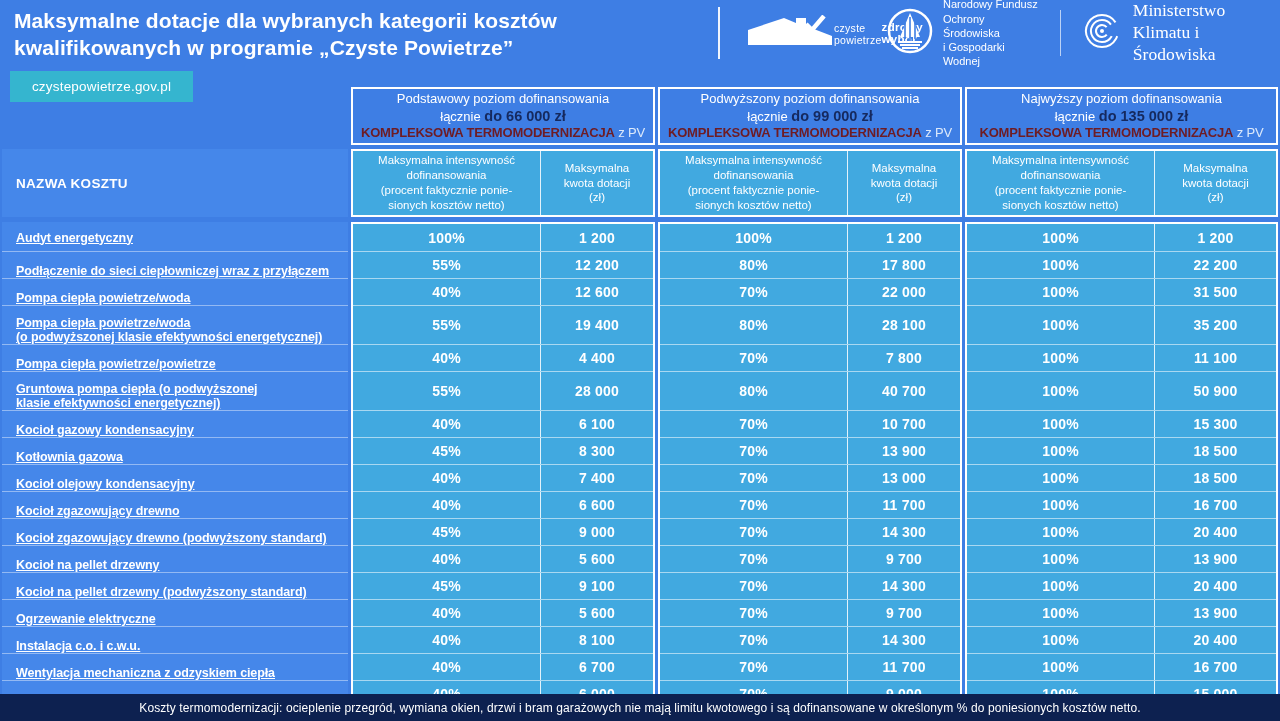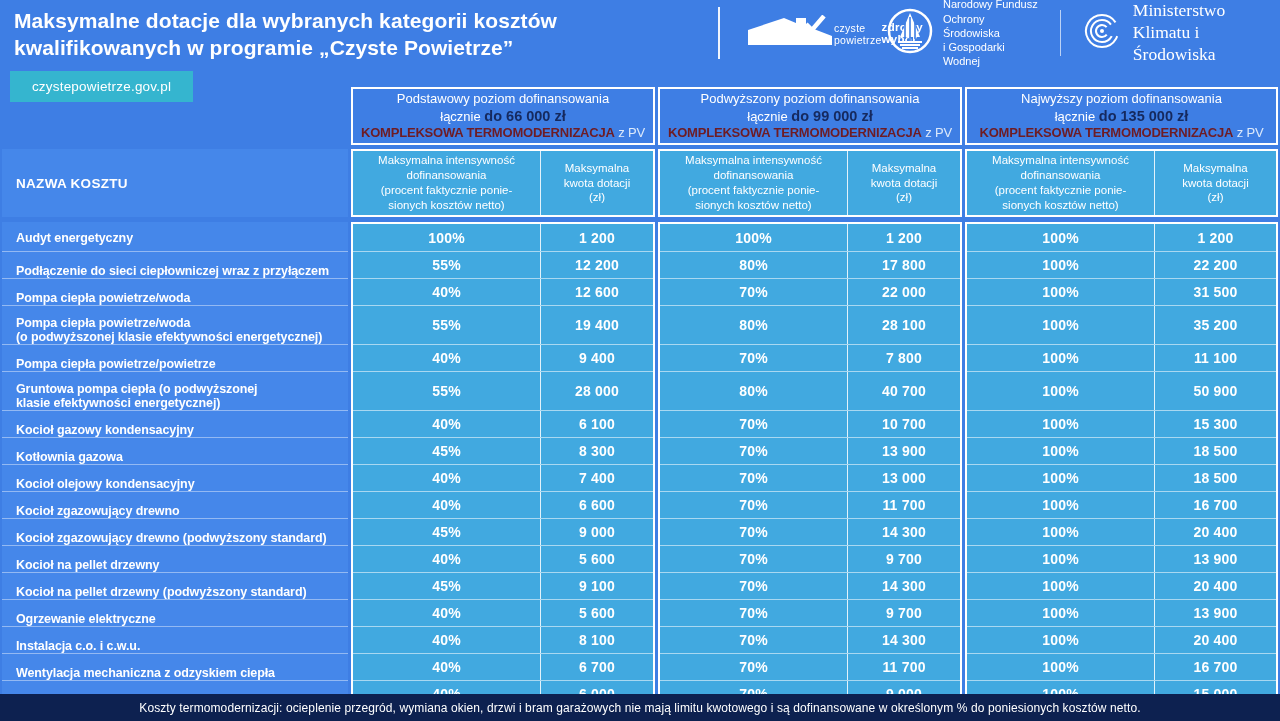--- a/index.html
+++ b/index.html
@@ -46,21 +46,21 @@
   .gsub .kw  { flex:1; display:flex; align-items:center; justify-content:center; text-align:center;
                color:#fff; font-size:11.5px; line-height:1.3; }
   .pre { white-space:pre-line; }
 
   .datarow { display:flex; gap:3px; margin-top:5px; }
   .lcol { width:346px; background:#4587ea; padding:2px 0; display:flex; flex-direction:column; }
   .gcol { border:2px solid #fff; background:#41a9e0; display:flex; flex-direction:column; width:304px; }
   .gcol.g3 { width:313px; }
 
   .lcell { height:27px; display:flex; align-items:center; padding-left:14px; color:#fff;
-           font-weight:bold; font-size:12.5px; line-height:1.12; letter-spacing:-.1px; }
+           font-weight:bold; font-size:12.5px; line-height:1.12; letter-spacing:-.1px;text-decoration:underline; }
   .lcell.tall { height:39px; }
   .lcell.tall span { white-space:pre-line; }
   .lcell.sep { border-top:1px solid rgba(255,255,255,.42);align-items:flex-end; }
 
   .vrow { height:27px; display:flex; }
   .vrow.tall { height:39px; }
   .vrow.sep { border-top:1px solid rgba(255,255,255,.55); }
   .vrow .pct { width:188px; border-right:1px solid rgba(255,255,255,.85); display:flex; align-items:center; justify-content:center;
                color:#fff; font-weight:bold; font-size:14px; letter-spacing:.2px; }
   .vrow .amt { flex:1; display:flex; align-items:center; justify-content:center; color:#fff; font-weight:bold; font-size:14px; letter-spacing:.2px; }
@@ -252,21 +252,21 @@
           <div class="vrow sep">
             <div class="pct">40%</div>
             <div class="amt">12 600</div>
           </div>
           <div class="vrow tall sep">
             <div class="pct">55%</div>
             <div class="amt">19 400</div>
           </div>
           <div class="vrow sep">
             <div class="pct">40%</div>
-            <div class="amt">9 400</div>
+            <div class="amt">4 400</div>
           </div>
           <div class="vrow tall sep">
             <div class="pct">55%</div>
             <div class="amt">28 000</div>
           </div>
           <div class="vrow sep">
             <div class="pct">40%</div>
             <div class="amt">6 100</div>
           </div>
           <div class="vrow sep">

